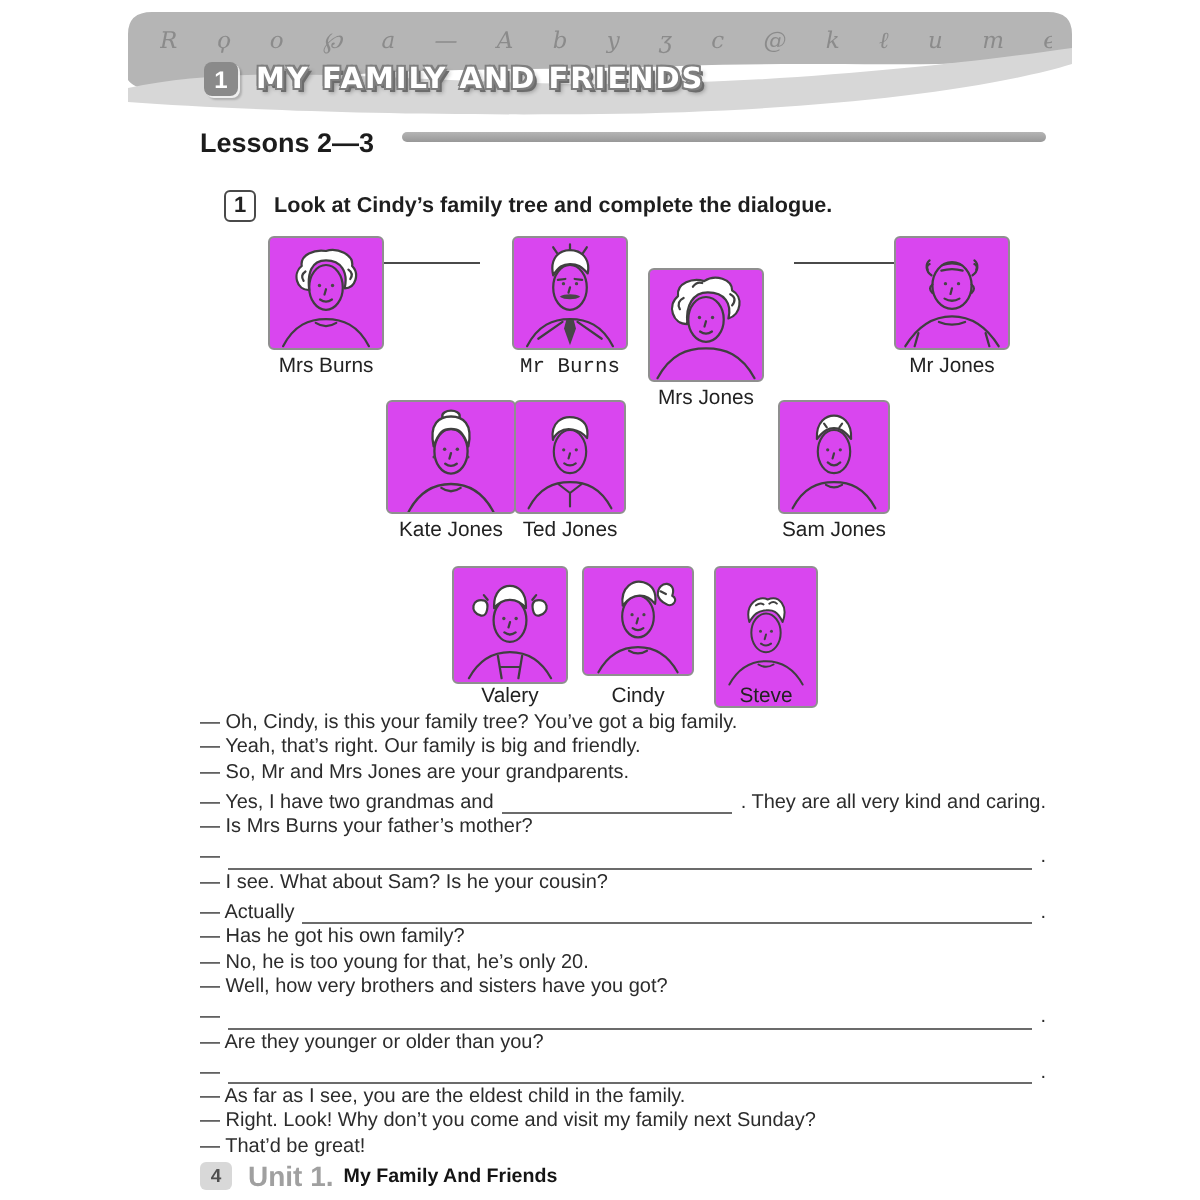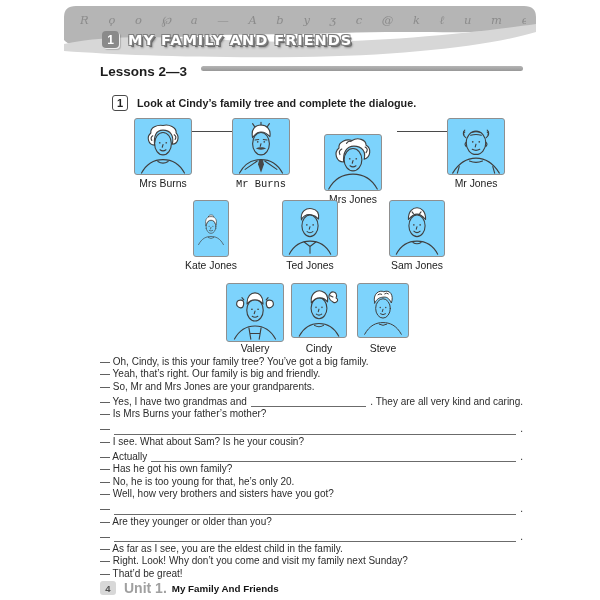--- a/index.html
+++ b/index.html
@@ -39,21 +39,21 @@
     background:linear-gradient(#b5b5b5,#989898); border-radius:3px; }
   
   .exercise-row { position:absolute; left:112px; top:95px; display:flex; align-items:center; gap:9px; }
   .ex-num {
     width:16px; height:16px; border:1.6px solid #4a4a4a; border-radius:3px; background:#fff;
     font-weight:bold; font-size:11px; color:#222;
     display:flex; align-items:center; justify-content:center;
   }
   .ex-text { font-weight:bold; font-size:10.8px; color:#1e1e1e; }
   
-  .portrait { position:absolute; width:58px; height:57px; background:#7dd3fc;
+  .portrait { position:absolute; width:58px; height:57px; background:#d946ef;
     border:1.4px solid #8f8f8f; border-radius:3px; }
   .portrait svg { width:100%; height:100%; display:block; }
   .pname { position:absolute; left:-22px; right:-22px; top:59px; text-align:center;
     font-size:10.4px; color:#222; white-space:nowrap; }
   .couple-line { position:absolute; height:0; border-top:1.4px solid #4a4a4a; }
   .art { stroke:#3f3f3f; stroke-width:1.2; fill:none; stroke-linecap:round; stroke-linejoin:round; }
   .artf { stroke:none; fill:#474747; }
   .hair { fill:#ffffff; }
   
   .dialogue { position:absolute; left:100px; top:356px; width:423px;
@@ -110,21 +110,21 @@
         <path d="M18,22 q-2,-3 1,-5 M43,21 q2,-3 -1,-5"></path>
         <path d="M30,26.5 L29.2,29.3 M26.8,32 Q30,34.3 33.2,32"></path>
         <path d="M24.5,44.5 Q30,48 35.5,44.5"></path>
       </g>
       <circle class="artf" cx="26.5" cy="24.5" r="0.9"></circle>
         <circle class="artf" cx="33.5" cy="24.5" r="0.9"></circle>
     </svg>
     <div class="pname">Mrs Burns</div>
   </div>
 
-  <div class="portrait" style="left:232px; top:118px;font-family:Liberation Mono, monospace;">
+  <div class="portrait" style="left:256px; top:118px;font-family:Liberation Mono, monospace;">
     <svg viewBox="0 0 60 57">
       <g class="art">
         <path d="M7,57 C13,45.5 21,42.5 30,42.5 C39,42.5 47,45.5 53,57"></path>
         <ellipse cx="30" cy="25.5" rx="9" ry="12"></ellipse>
         <path class="hair" d="M21,19 C19,10 24,5.5 30,5.5 C36,5.5 41,10 39.5,18 C36,14 34,13 30,13 C26,13 24,14.5 21,19 Z"></path>
         <path d="M23,7 L21,4 M30,5.5 L30,2.5 M37,7 L39,4"></path>
         <path d="M23.5,21.5 L27.5,21 M32.5,21 L36.5,21.5"></path>
         <path d="M30,25.5 L29.2,28.3"></path>
         <path d="M13,53 L26,44 M47,53 L34,44"></path>
       </g>
@@ -162,39 +162,39 @@
         <path d="M19.5,24 q-2.5,2 0,4.5 M40.5,24 q2.5,2 0,4.5"></path>
         <path d="M30,26 L29.2,29 M26,31.5 Q30,33.8 34,31.5"></path>
         <path d="M23,44 Q30,47 37,44 M10,57 L12,50 M50,57 L48,50"></path>
       </g>
       <circle class="artf" cx="26.5" cy="23.5" r="0.9"></circle>
         <circle class="artf" cx="33.5" cy="23.5" r="0.9"></circle>
     </svg>
     <div class="pname">Mr Jones</div>
   </div>
 
-  <div class="portrait" style="left:193px; top:200px; width:36px;">
+  <div class="portrait" style="left:193px; top:200px; width:65px;">
     <svg viewBox="0 0 60 57">
       <g class="art">
         <path d="M8,57 C14,45.5 22,42.5 30,42.5 C38,42.5 46,45.5 52,57"></path>
         <ellipse cx="30" cy="25.5" rx="8.6" ry="11.6"></ellipse>
         <path class="hair" d="M25.5,7.5 C25,3.5 35,3.5 34.5,7.5 C35,9.2 25,9.2 25.5,7.5 Z"></path>
         <path class="hair" d="M21,23 C18.5,11 24,7.5 30,7.5 C36,7.5 41.5,11 39,23 C36,15 34,14 30,14 C26,14 24,15 21,23 Z"></path>
         <path d="M30,26.5 L29.2,29.3 M27,32 Q30,34.2 33,32"></path>
         <path d="M25,44.5 Q30,48 35,44.5"></path>
       </g>
       <circle class="artf" cx="26.7" cy="24.5" r="0.9"></circle>
         <circle class="artf" cx="33.3" cy="24.5" r="0.9"></circle>
       <circle class="artf" cx="21.2" cy="28.5" r="0.8"></circle>
         <circle class="artf" cx="38.8" cy="28.5" r="0.8"></circle>
     </svg>
     <div class="pname">Kate Jones</div>
   </div>
 
-  <div class="portrait" style="left:257px; top:200px; width:56px;margin-left:25px;">
+  <div class="portrait" style="left:257px; top:200px; width:56px;">
     <svg viewBox="0 0 60 57">
       <g class="art">
         <path d="M7,57 C13,45.5 21,42.5 30,42.5 C39,42.5 47,45.5 53,57"></path>
         <ellipse cx="30" cy="25.5" rx="9" ry="12"></ellipse>
         <path class="hair" d="M20.5,19 C19,9 26,5.5 32,6.5 C38,7.5 40.5,11 39.5,18 C35,12.5 28,12 24,14.5 C22,16 21,17 20.5,19 Z"></path>
         <path d="M30,26.5 L29.2,29.3 M26.8,32 Q30,34.3 33.2,32"></path>
         <path d="M23.5,43.5 L30,48.5 L36.5,43.5 M30,48.5 L30,56"></path>
       </g>
       <circle class="artf" cx="26.5" cy="24.5" r="0.9"></circle>
         <circle class="artf" cx="33.5" cy="24.5" r="0.9"></circle>
@@ -246,21 +246,21 @@
         <path class="hair" d="M21.5,20 C20,9 28,5.5 33,7 C38,8.5 40.5,12 39.5,19 C35,13 27,12.5 21.5,20 Z"></path>
         <path d="M30,27 L29.2,29.8 M27,32.5 Q30,34.7 33,32.5"></path>
         <path d="M25,45 Q30,48 35,45"></path>
       </g>
       <circle class="artf" cx="26.7" cy="25" r="0.9"></circle>
         <circle class="artf" cx="33.3" cy="25" r="0.9"></circle>
     </svg>
     <div class="pname">Cindy</div>
   </div>
 
-  <div class="portrait" style="left:357px; top:283px; width:52px; height:55px;">
+  <div class="portrait" style="left:357px; top:283px; width:52px; height:71px;">
     <svg viewBox="0 0 60 57">
       <g class="art">
         <path d="M8,57 C14,46 22,43 30,43 C38,43 46,46 52,57"></path>
         <ellipse cx="30" cy="26" rx="8.8" ry="11.6"></ellipse>
         <path class="hair" d="M20,19.5 C17,8 26,3.5 31,6 C38,3 43.5,10 40,19.5 C37,13 34,12 30,12.5 C25,13 23,14.5 20,19.5 Z"></path>
         <path d="M24,9.5 q2.5,-2 4.5,-0.5 M32,8.5 q2.5,-2 4.5,0"></path>
         <path d="M30,27 L29.2,29.8 M27,32.5 Q30,34.7 33,32.5"></path>
         <path d="M25.5,45 Q30,47.8 34.5,45"></path>
       </g>
       <circle class="artf" cx="26.7" cy="25" r="0.9"></circle>

